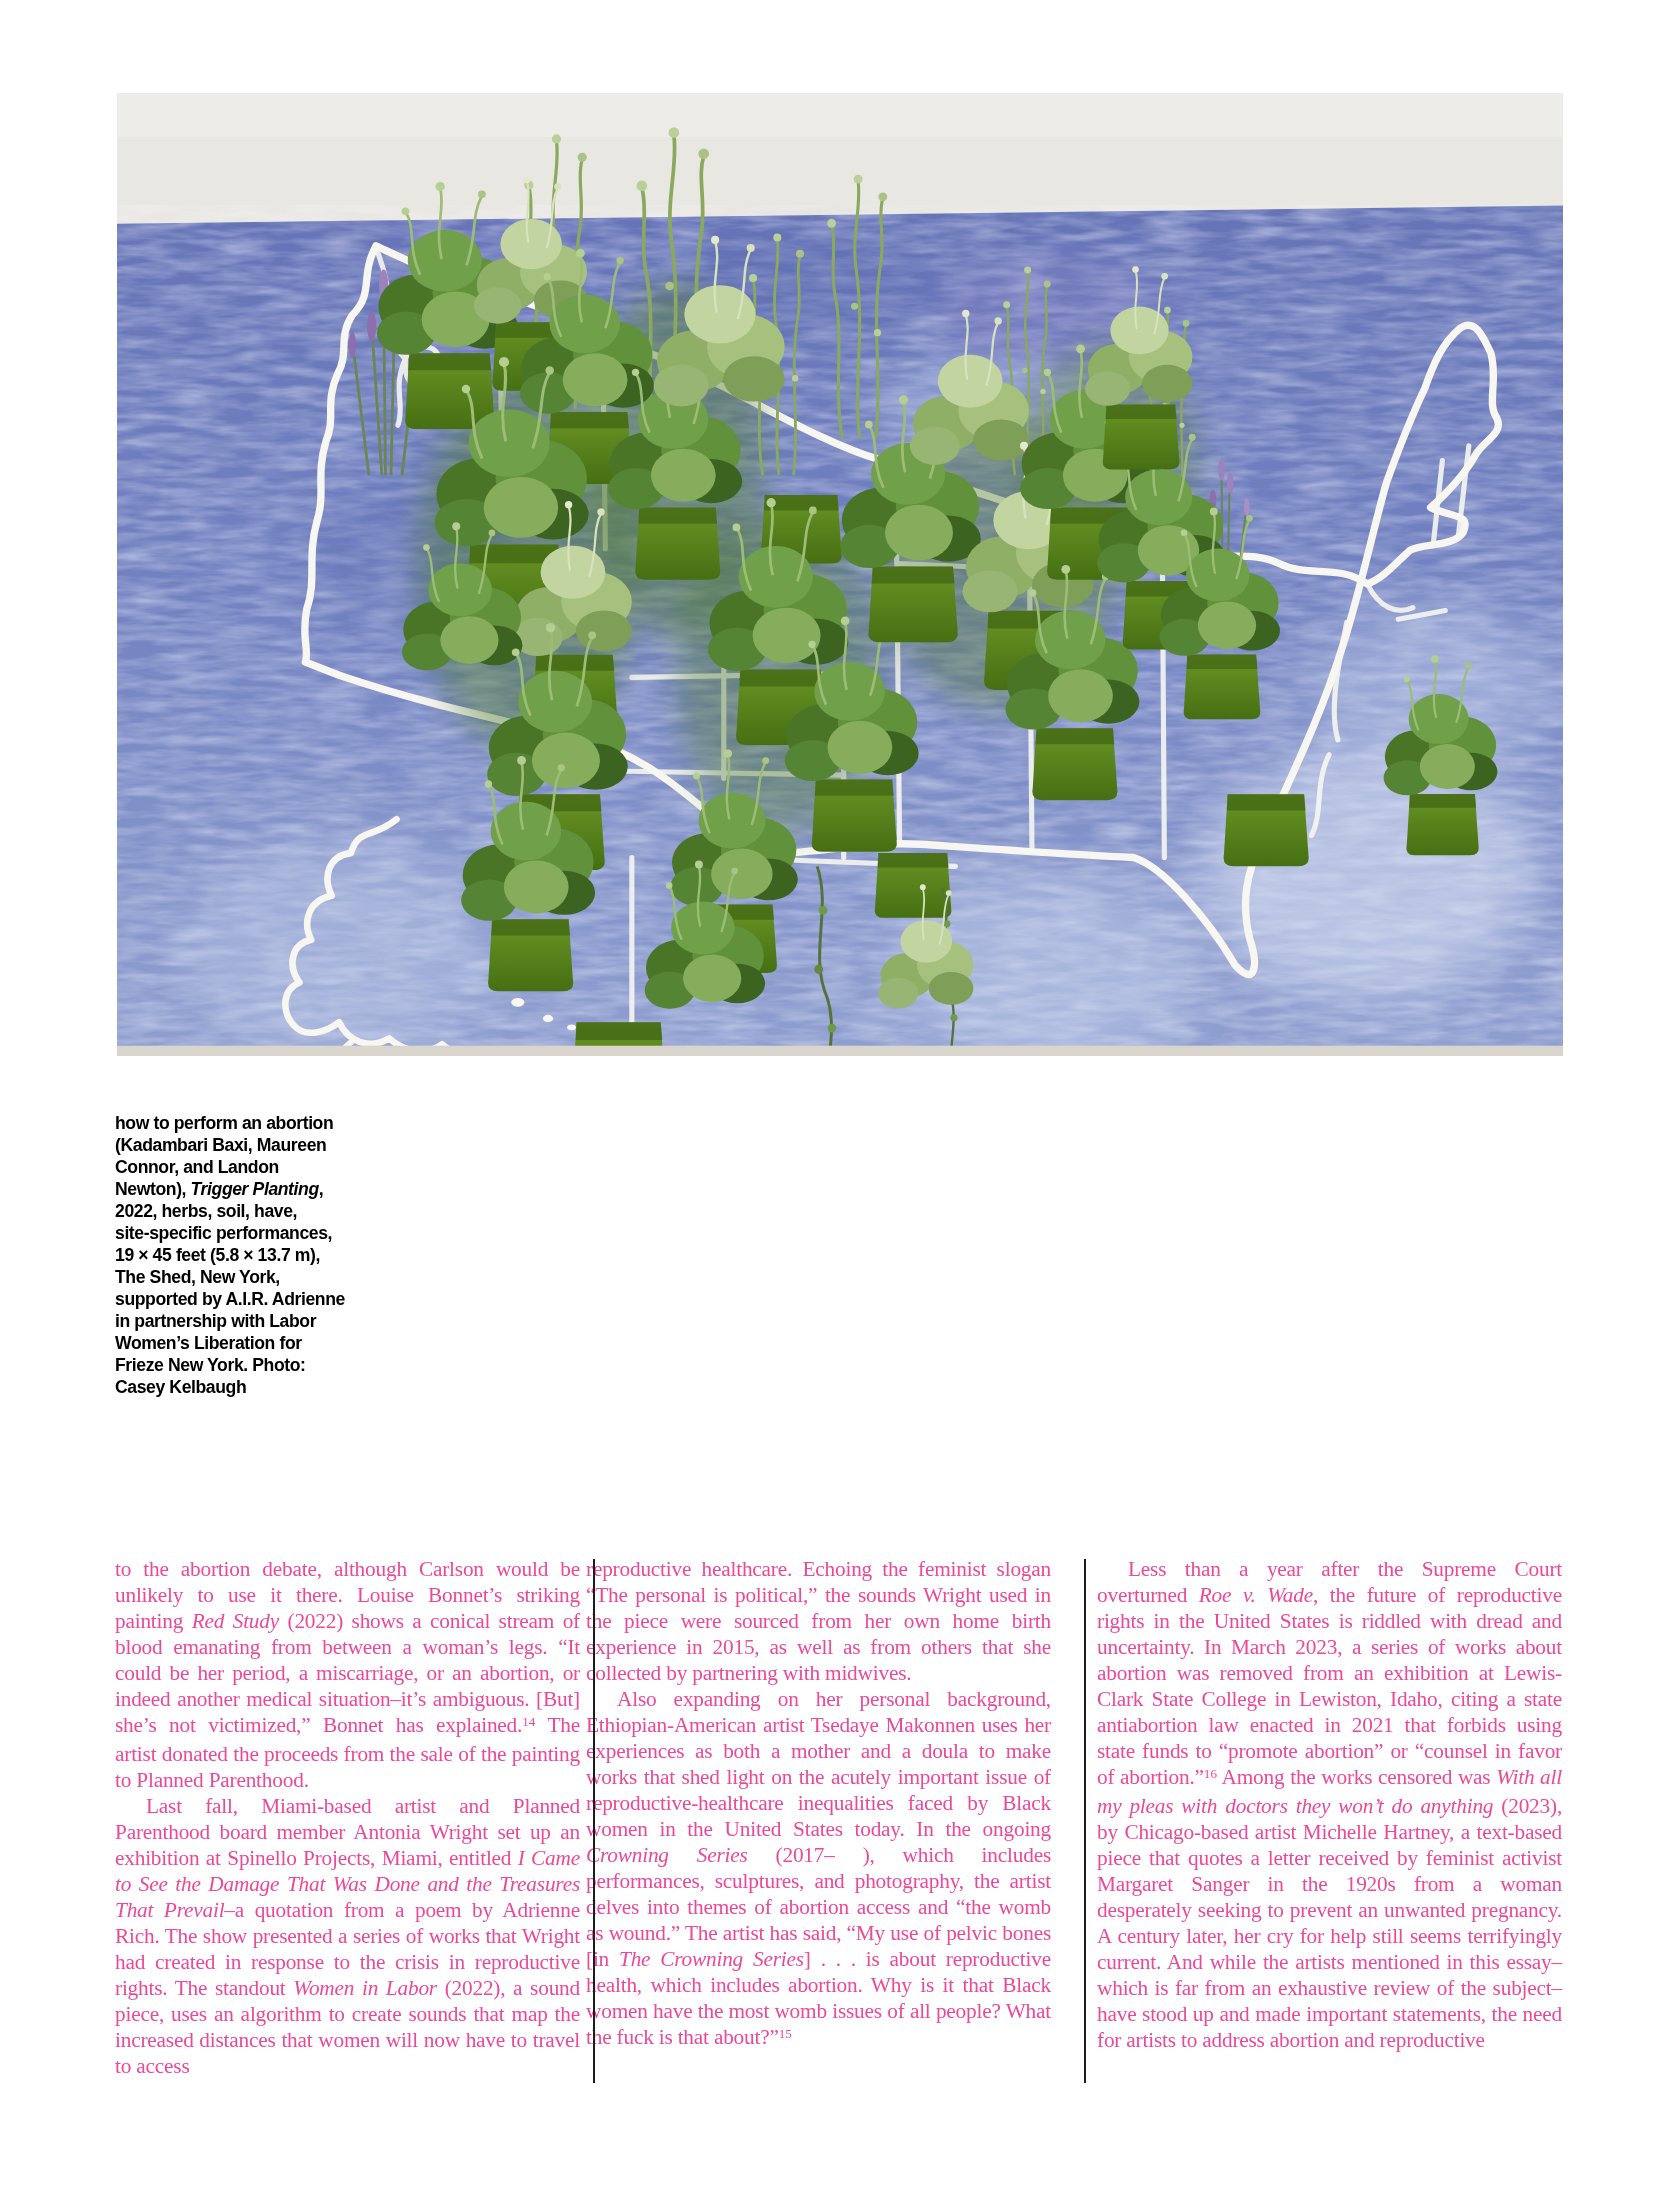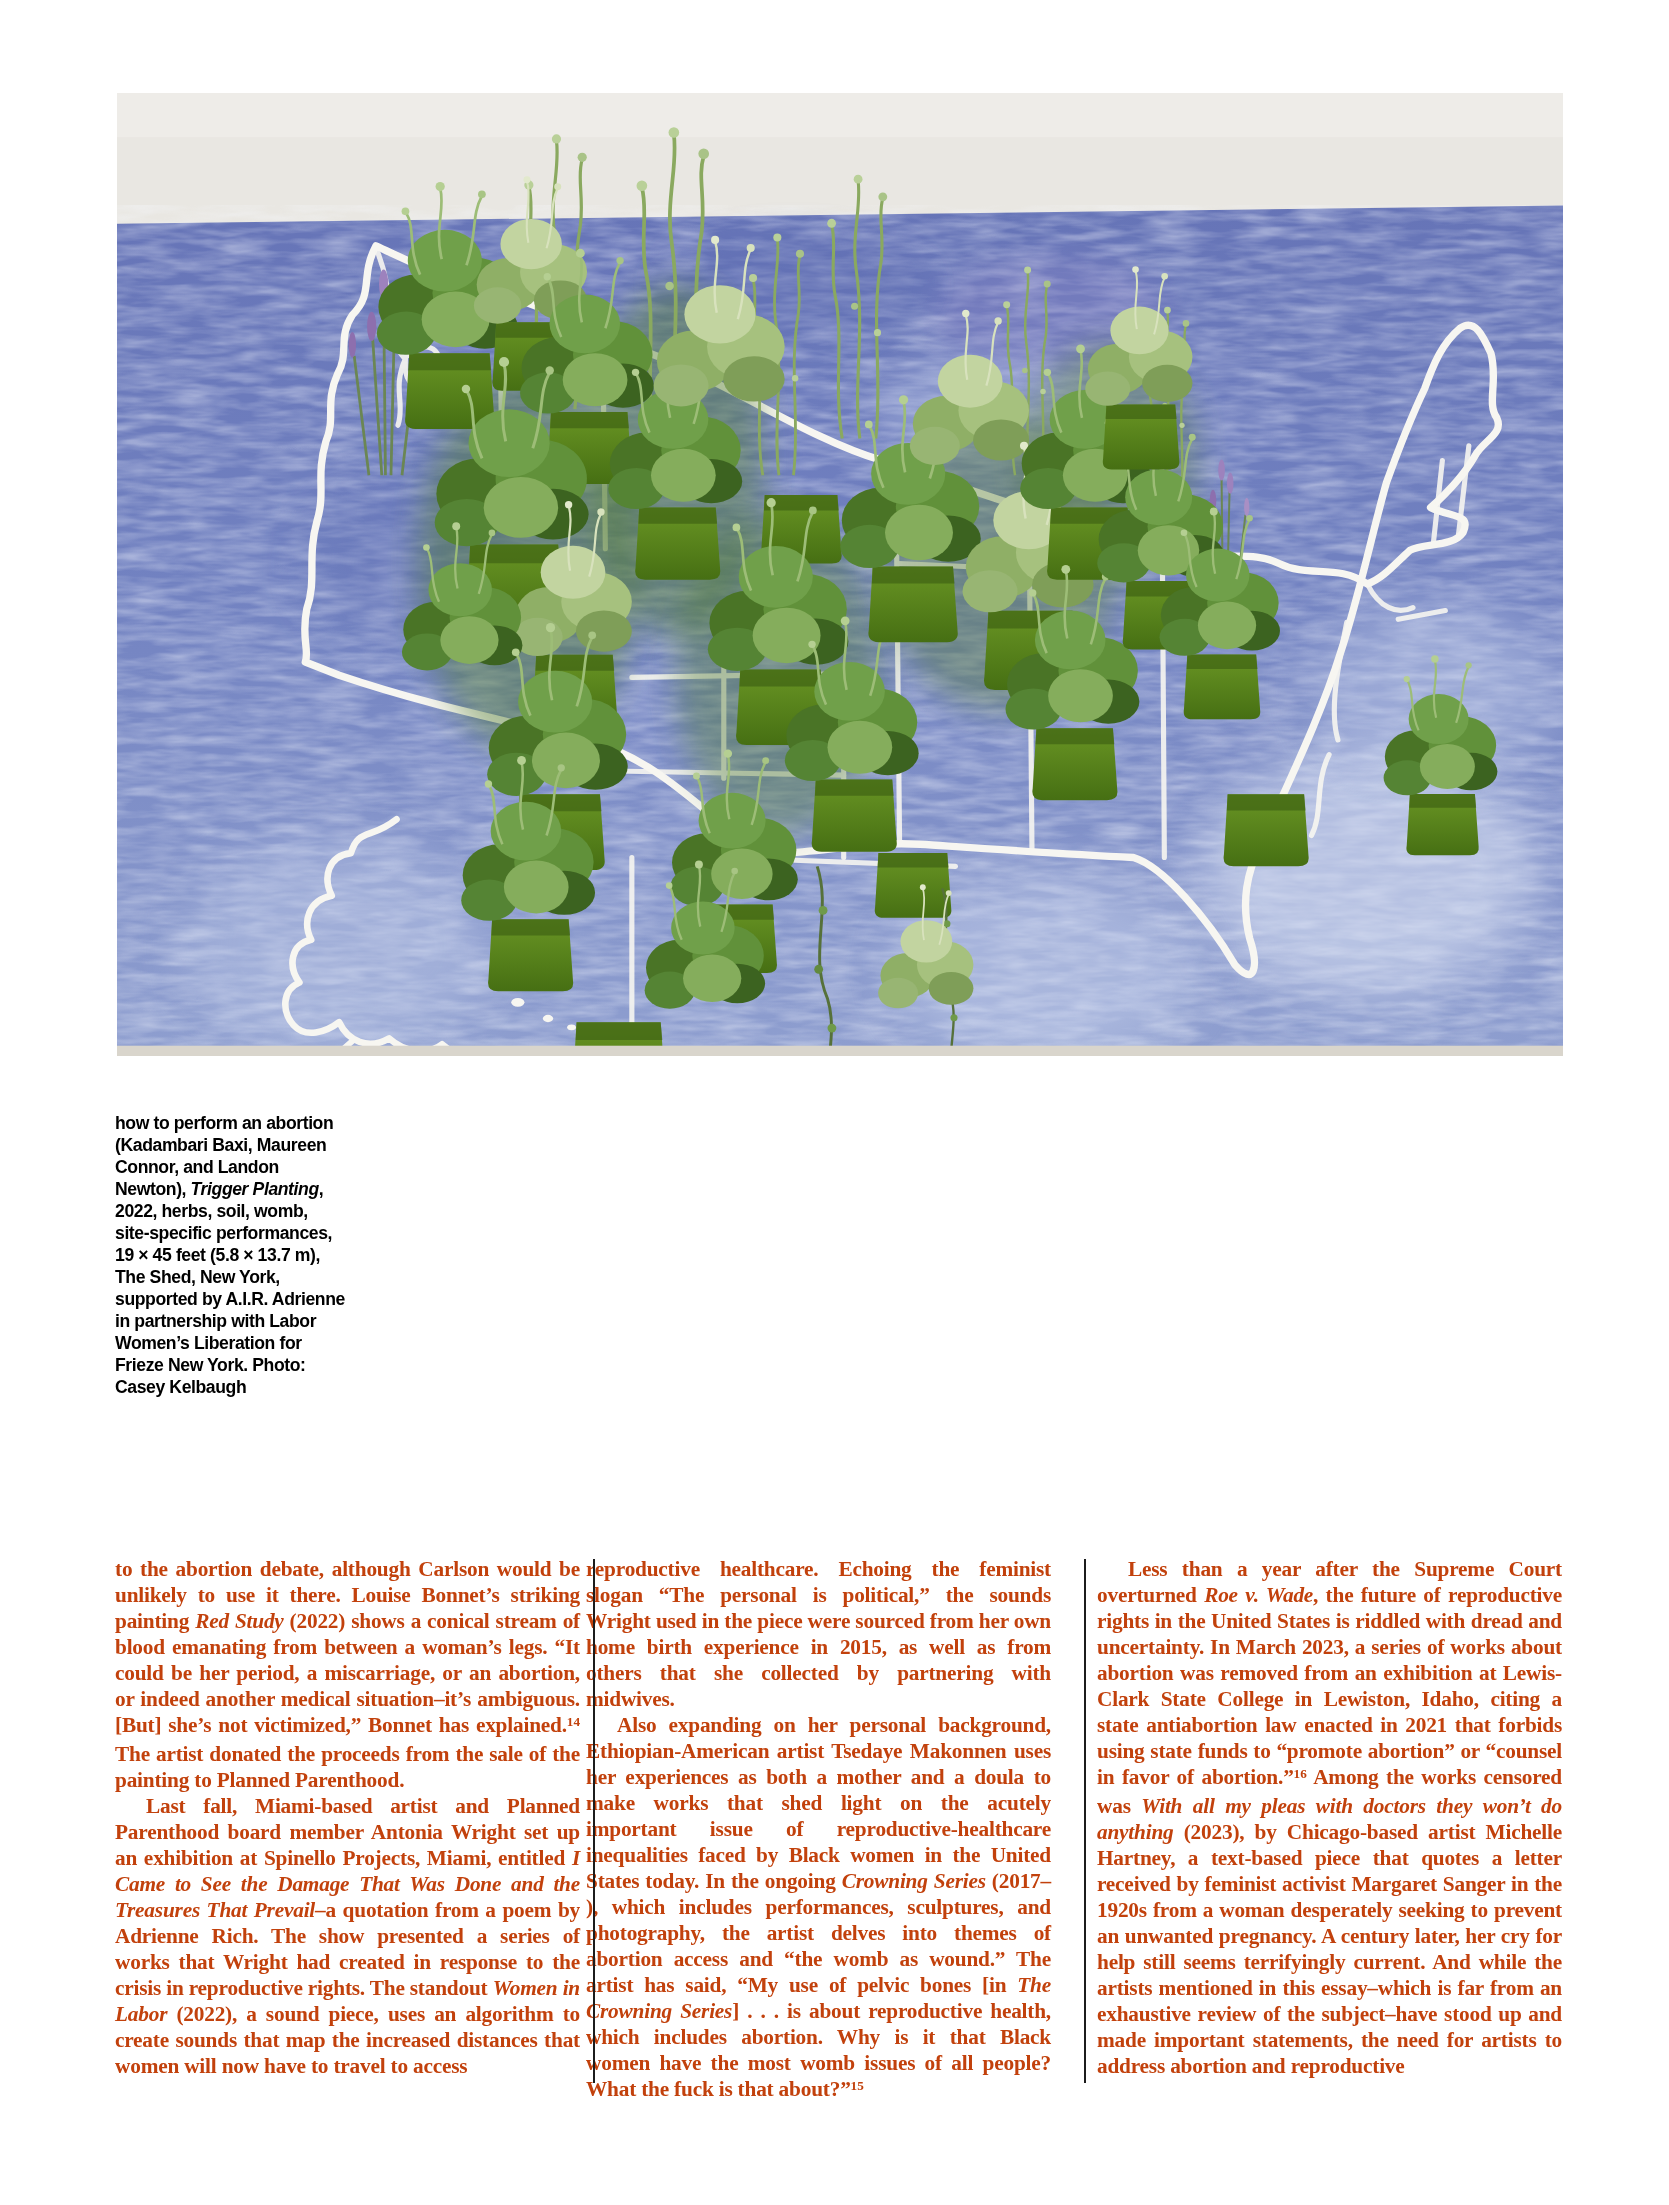--- a/index.html
+++ b/index.html
@@ -22,22 +22,21 @@
     font-weight:bold;
     font-size:17.6px;line-height:22px;letter-spacing:-0.4px;
     color:#000;
   }
   .caption .cap-line{white-space:nowrap;}
   .bodycols{position:absolute;top:1556px;left:0;width:1670px;}
   .col{
     position:absolute;top:0;width:465px;
     font-size:21.3px;line-height:26px;letter-spacing:-0.2px;
     text-align:justify;
-    color:#c2410c;
-    font-weight:bold;
+    color:#ec4899;
   }
   .col-1{left:83px;}
   .col-2{left:554px;}
   .col-3{left:1065px;}
   .col p{margin:0;padding:0;}
   .col p.indent{text-indent:31px;}
   .col i{font-style:italic;}
   sup.fn{font-size:62%;vertical-align:baseline;position:relative;top:-0.42em;letter-spacing:0;}
   .vrule{
     position:absolute;top:1559px;height:524px;width:1.5px;background:#1c1c1c;
@@ -290,21 +289,21 @@
 
       <rect x="0" y="1296" width="1966" height="14" fill="#d9d5cc"></rect>
     </svg>
   </div>
 
   <div class="caption">
       <div class="cap-line"><span>how to perform an abortion</span></div>
       <div class="cap-line"><span>(Kadambari Baxi, Maureen</span></div>
       <div class="cap-line"><span>Connor, and Landon</span></div>
       <div class="cap-line"><span>Newton), </span><i>Trigger Planting</i><span>,</span></div>
-      <div class="cap-line"><span>2022, herbs, soil, womb,</span></div>
+      <div class="cap-line"><span>2022, herbs, soil, have,</span></div>
       <div class="cap-line"><span>site-specific performances,</span></div>
       <div class="cap-line"><span>19 × 45 feet (5.8 × 13.7 m),</span></div>
       <div class="cap-line"><span>The Shed, New York,</span></div>
       <div class="cap-line"><span>supported by A.I.R. Adrienne</span></div>
       <div class="cap-line"><span>in partnership with Labor</span></div>
       <div class="cap-line"><span>Women’s Liberation for</span></div>
       <div class="cap-line"><span>Frieze New York. Photo:</span></div>
       <div class="cap-line"><span>Casey Kelbaugh</span></div>
     </div>
 

